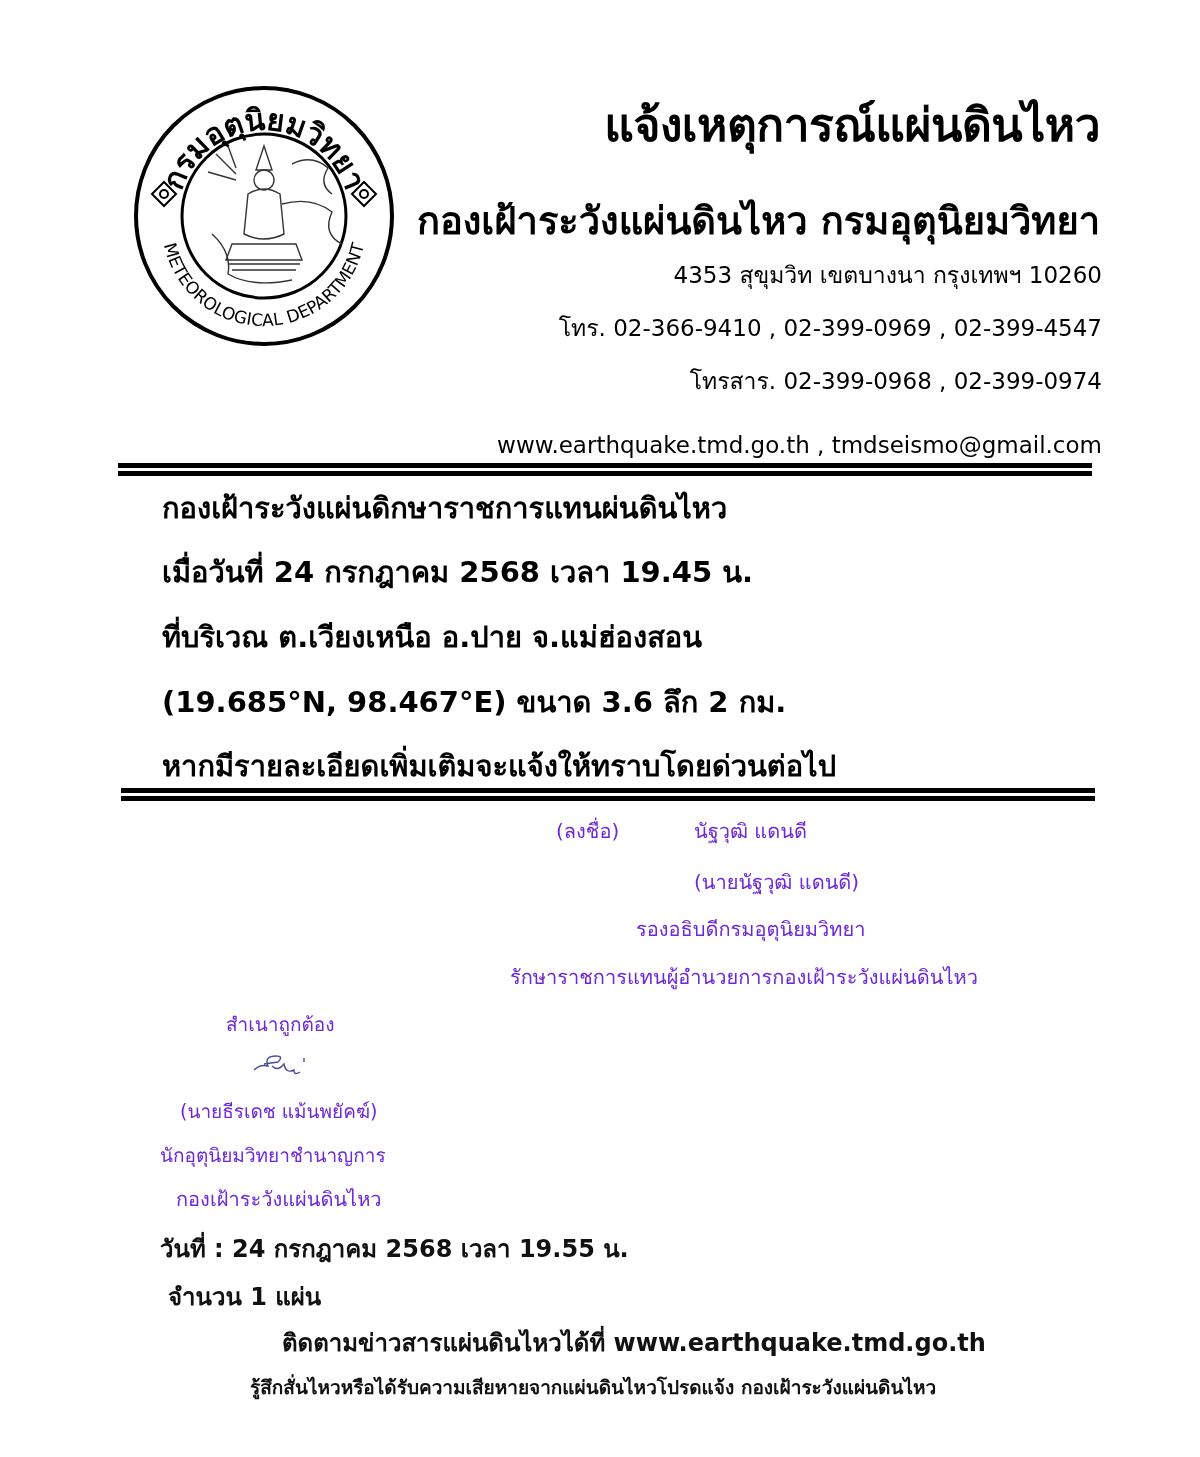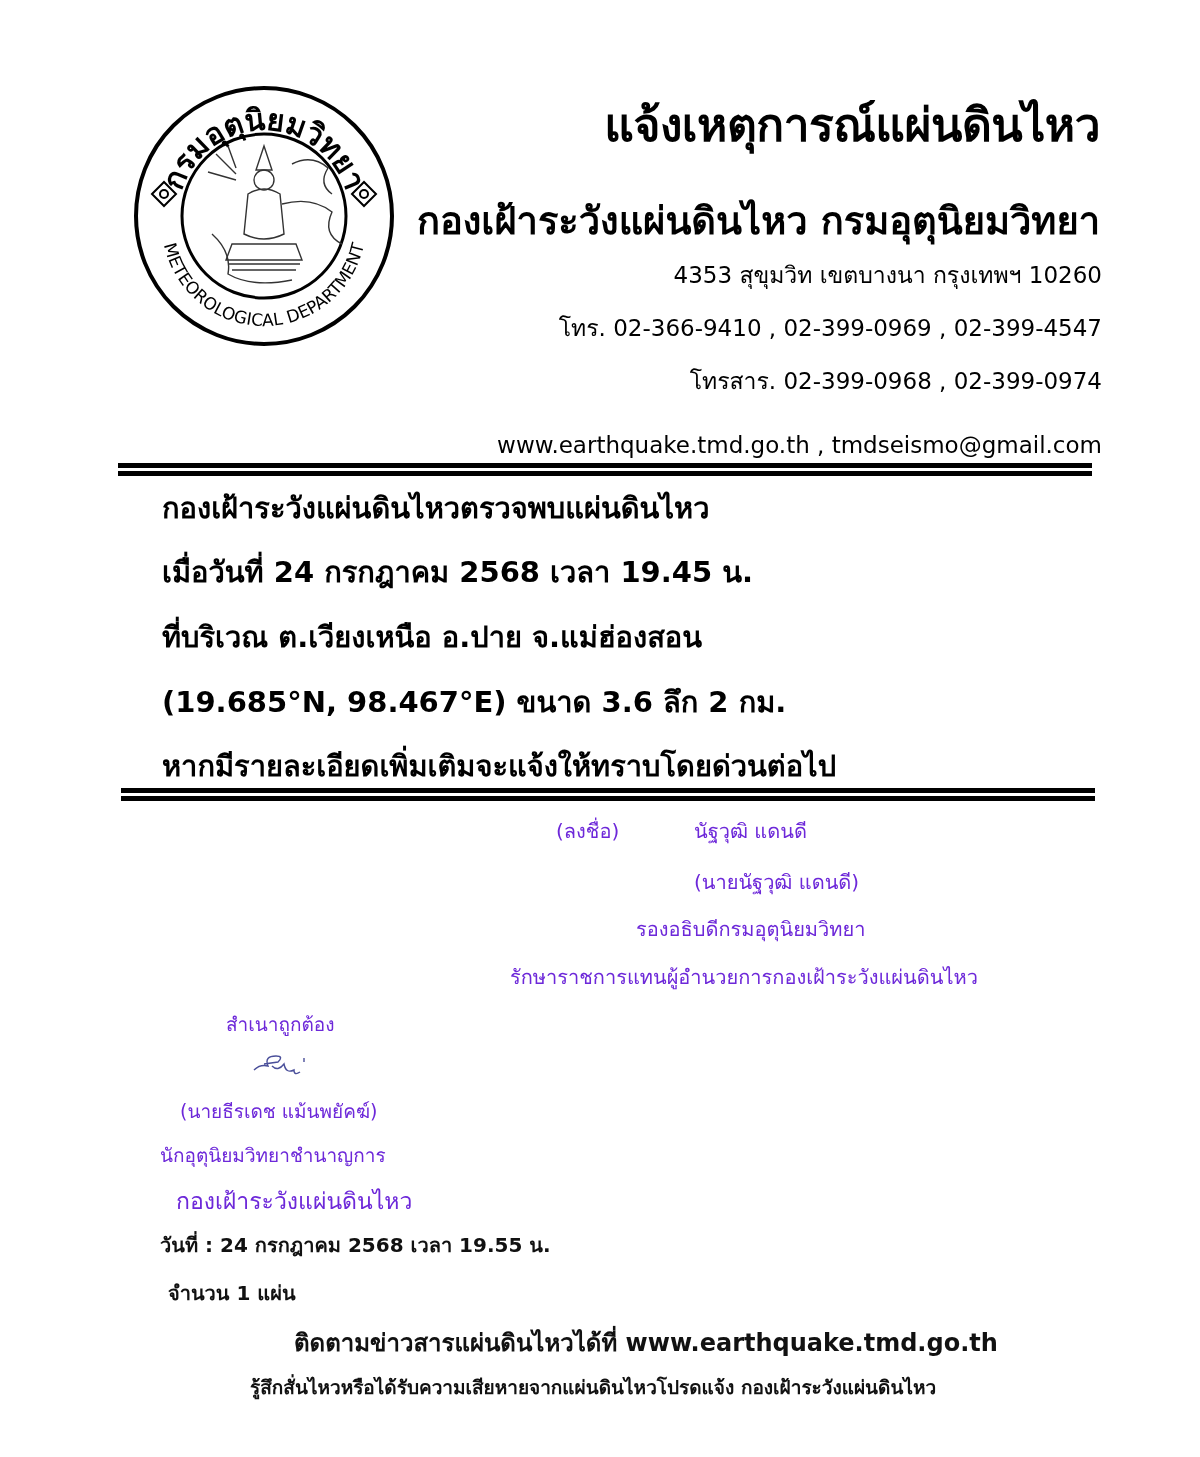--- a/index.html
+++ b/index.html
@@ -5,21 +5,21 @@
   html, body { margin: 0; padding: 0; background: #ffffff; }
   body { width: 1200px; height: 1457px; position: relative; overflow: hidden; color: #000; font-family: "DejaVu Sans", sans-serif; }
   .abs { position: absolute; white-space: nowrap; }
   .logo { position: absolute; left: 132px; top: 84px; width: 264px; height: 264px; }
   .title { right: 100px; top: 88px; font-size: 46px; font-weight: bold; letter-spacing: -0.5px; }
   .subtitle { right: 100px; top: 190px; font-size: 38px; font-weight: bold; }
   .hdr { right: 98px; font-size: 23px; }
   .rule { position: absolute; height: 5px; background: #000; }
   .body-line { left: 162px; font-size: 29px; font-weight: bold; }
   .sig { font-size: 20px; color: #6d28d9; }
-  .foot { font-size: 20px; color: #111; }
+  .foot { font-size: 24px; color: #111; }
 </style>
 </head>
 <body>
 
 <div class="logo">
   <svg width="264" height="264" viewBox="0 0 264 264">
     <defs>
       <path id="arcTop" d="M 46 132 A 86 86 0 0 1 218 132"></path>
       <path id="arcBottom" d="M 30 140 A 102 102 0 0 0 234 140"></path>
     </defs>
@@ -58,21 +58,21 @@
 <div class="abs title">แจ้งเหตุการณ์แผ่นดินไหว</div>
 <div class="abs subtitle">กองเฝ้าระวังแผ่นดินไหว กรมอุตุนิยมวิทยา</div>
 <div class="abs hdr" style="top:257px;text-align:center;">4353 สุขุมวิท เขตบางนา กรุงเทพฯ 10260</div>
 <div class="abs hdr" style="top:310px;">โทร. 02-366-9410 , 02-399-0969 , 02-399-4547</div>
 <div class="abs hdr" style="top:363px;">โทรสาร.  02-399-0968 , 02-399-0974</div>
 <div class="abs hdr" style="top:432px;">www.earthquake.tmd.go.th , tmdseismo@gmail.com</div>
 
 <div class="rule" style="left:118px; width:974px; top:463px;"></div>
 <div class="rule" style="left:118px; width:974px; top:471px;"></div>
 
-<div class="abs body-line" style="top:485px;">กองเฝ้าระวังแผ่นดินไหวตรวจพบแผ่นดินไหว</div>
+<div class="abs body-line" style="top:485px;">กองเฝ้าระวังแผ่นดิกษาราชการแทนผ่นดินไหว</div>
 <div class="abs body-line" style="top:549px;">เมื่อวันที่ 24 กรกฎาคม 2568 เวลา 19.45 น.</div>
 <div class="abs body-line" style="top:614px;">ที่บริเวณ ต.เวียงเหนือ อ.ปาย จ.แม่ฮ่องสอน</div>
 <div class="abs body-line" style="top:679px;">(19.685°N, 98.467°E) ขนาด 3.6 ลึก 2 กม.</div>
 <div class="abs body-line" style="top:743px;">หากมีรายละเอียดเพิ่มเติมจะแจ้งให้ทราบโดยด่วนต่อไป</div>
 
 <div class="rule" style="left:121px; width:974px; top:788px;"></div>
 <div class="rule" style="left:121px; width:974px; top:796px;"></div>
 
 <div class="abs sig" style="left:556px; top:815px;">(ลงชื่อ)</div>
 <div class="abs sig" style="left:694px; top:815px;">นัฐวุฒิ แดนดี</div>
@@ -81,19 +81,19 @@
 <div class="abs sig" style="left:510px; top:961px;">รักษาราชการแทนผู้อำนวยการกองเฝ้าระวังแผ่นดินไหว</div>
 
 <div class="abs sig" style="left:226px; top:1009px; font-size:19px;">สำเนาถูกต้อง</div>
 <div class="abs" style="left:250px; top:1052px;">
   <svg width="60" height="26" viewBox="0 0 60 26">
     <path d="M 4 18 Q 10 12 18 14 Q 14 4 26 4 Q 34 4 28 10 L 14 12 M 22 14 Q 28 20 34 12 Q 36 22 44 18 Q 44 24 50 20 M 54 6 L 54 10" fill="none" stroke="#4a4f9a" stroke-width="1.4"></path>
   </svg>
 </div>
 <div class="abs sig" style="left:180px; top:1096px; font-size:19px;">(นายธีรเดช แม้นพยัคฆ์)</div>
 <div class="abs sig" style="left:160px; top:1140px; font-size:19px;">นักอุตุนิยมวิทยาชำนาญการ</div>
-<div class="abs sig" style="left:176px; top:1183px; font-size:23px;">กองเฝ้าระวังแผ่นดินไหว</div>
+<div class="abs sig" style="left:176px; top:1183px; font-size:20px;">กองเฝ้าระวังแผ่นดินไหว</div>
 
 <div class="abs foot" style="left:160px; top:1229px; font-weight:bold;">วันที่  : 24 กรกฎาคม 2568 เวลา 19.55 น.</div>
 <div class="abs foot" style="left:168px; top:1277px; font-weight:bold;">จำนวน  1  แผ่น</div>
 
-<div class="abs foot" style="left:294px; top:1323px; font-size:24px; font-weight:bold;">ติดตามข่าวสารแผ่นดินไหวได้ที่ www.earthquake.tmd.go.th</div>
+<div class="abs foot" style="left:282px; top:1323px; font-size:24px; font-weight:bold;">ติดตามข่าวสารแผ่นดินไหวได้ที่ www.earthquake.tmd.go.th</div>
 <div class="abs foot" style="left:250px; top:1372px; font-size:19px; font-weight:bold;">รู้สึกสั่นไหวหรือได้รับความเสียหายจากแผ่นดินไหวโปรดแจ้ง กองเฝ้าระวังแผ่นดินไหว</div>
 
 </body></html>

